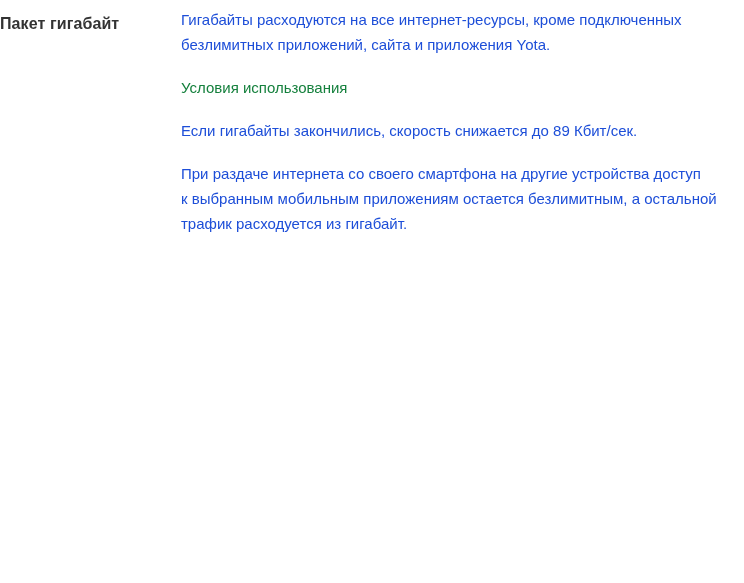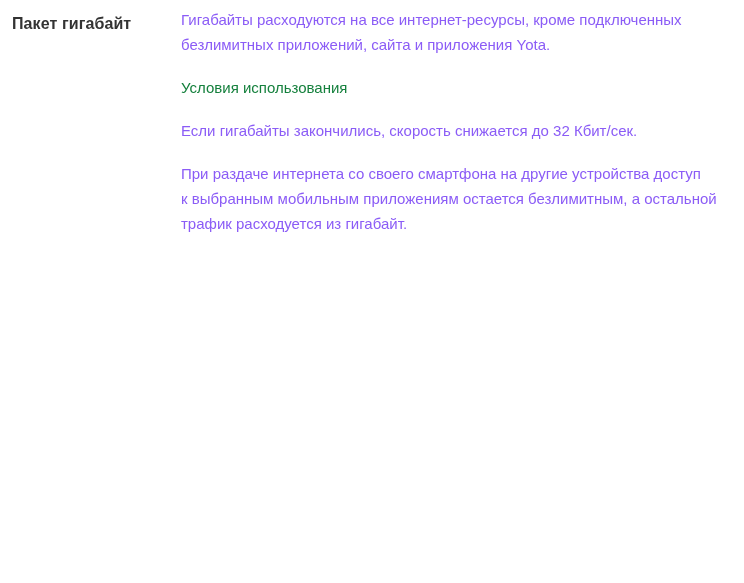--- a/index.html
+++ b/index.html
@@ -16,57 +16,57 @@
   .layout {
     display: flex;
     align-items: flex-start;
     padding-top: 7px;
     box-sizing: border-box;
   }
   .label-col {
     width: 181px;
     flex: none;
     box-sizing: border-box;
-    padding: 7px 10px 0 12px;
+    padding: 7px 10px 0 0;
   }
   .section-title {
     margin: 0;
     font-size: 16px;
     font-weight: bold;
     line-height: 20px;
     color: #333333;
     letter-spacing: 0.1px;
     white-space: pre;
   }
   .content-col {
     flex: 1;
     min-width: 0;
   }
   .content-col p,
   .content-col h3 {
     margin: 0 0 18px 0;
     font-size: 15px;
     line-height: 25px;
     font-weight: normal;
-    color: #8b5cf6;
+    color: #1d4ed8;
     white-space: pre;
   }
   .content-col h3.subheading {
     color: #15803d;
   }
 </style>
 </head>
 <body>
 
 <div class="layout">
   <div class="label-col">
     <h2 class="section-title">Пакет гигабайт</h2>
   </div>
   <div class="content-col">
     <p>Гигабайты расходуются на все интернет-ресурсы, кроме подключенных
 безлимитных приложений, сайта и приложения Yota.</p>
     <h3 class="subheading">Условия использования</h3>
-    <p>Если гигабайты закончились, скорость снижается до 32 Кбит/сек.</p>
+    <p>Если гигабайты закончились, скорость снижается до 89 Кбит/сек.</p>
     <p>При раздаче интернета со своего смартфона на другие устройства доступ
 к выбранным мобильным приложениям остается безлимитным, а остальной
 трафик расходуется из гигабайт.</p>
   </div>
 </div>
 
 </body></html>

